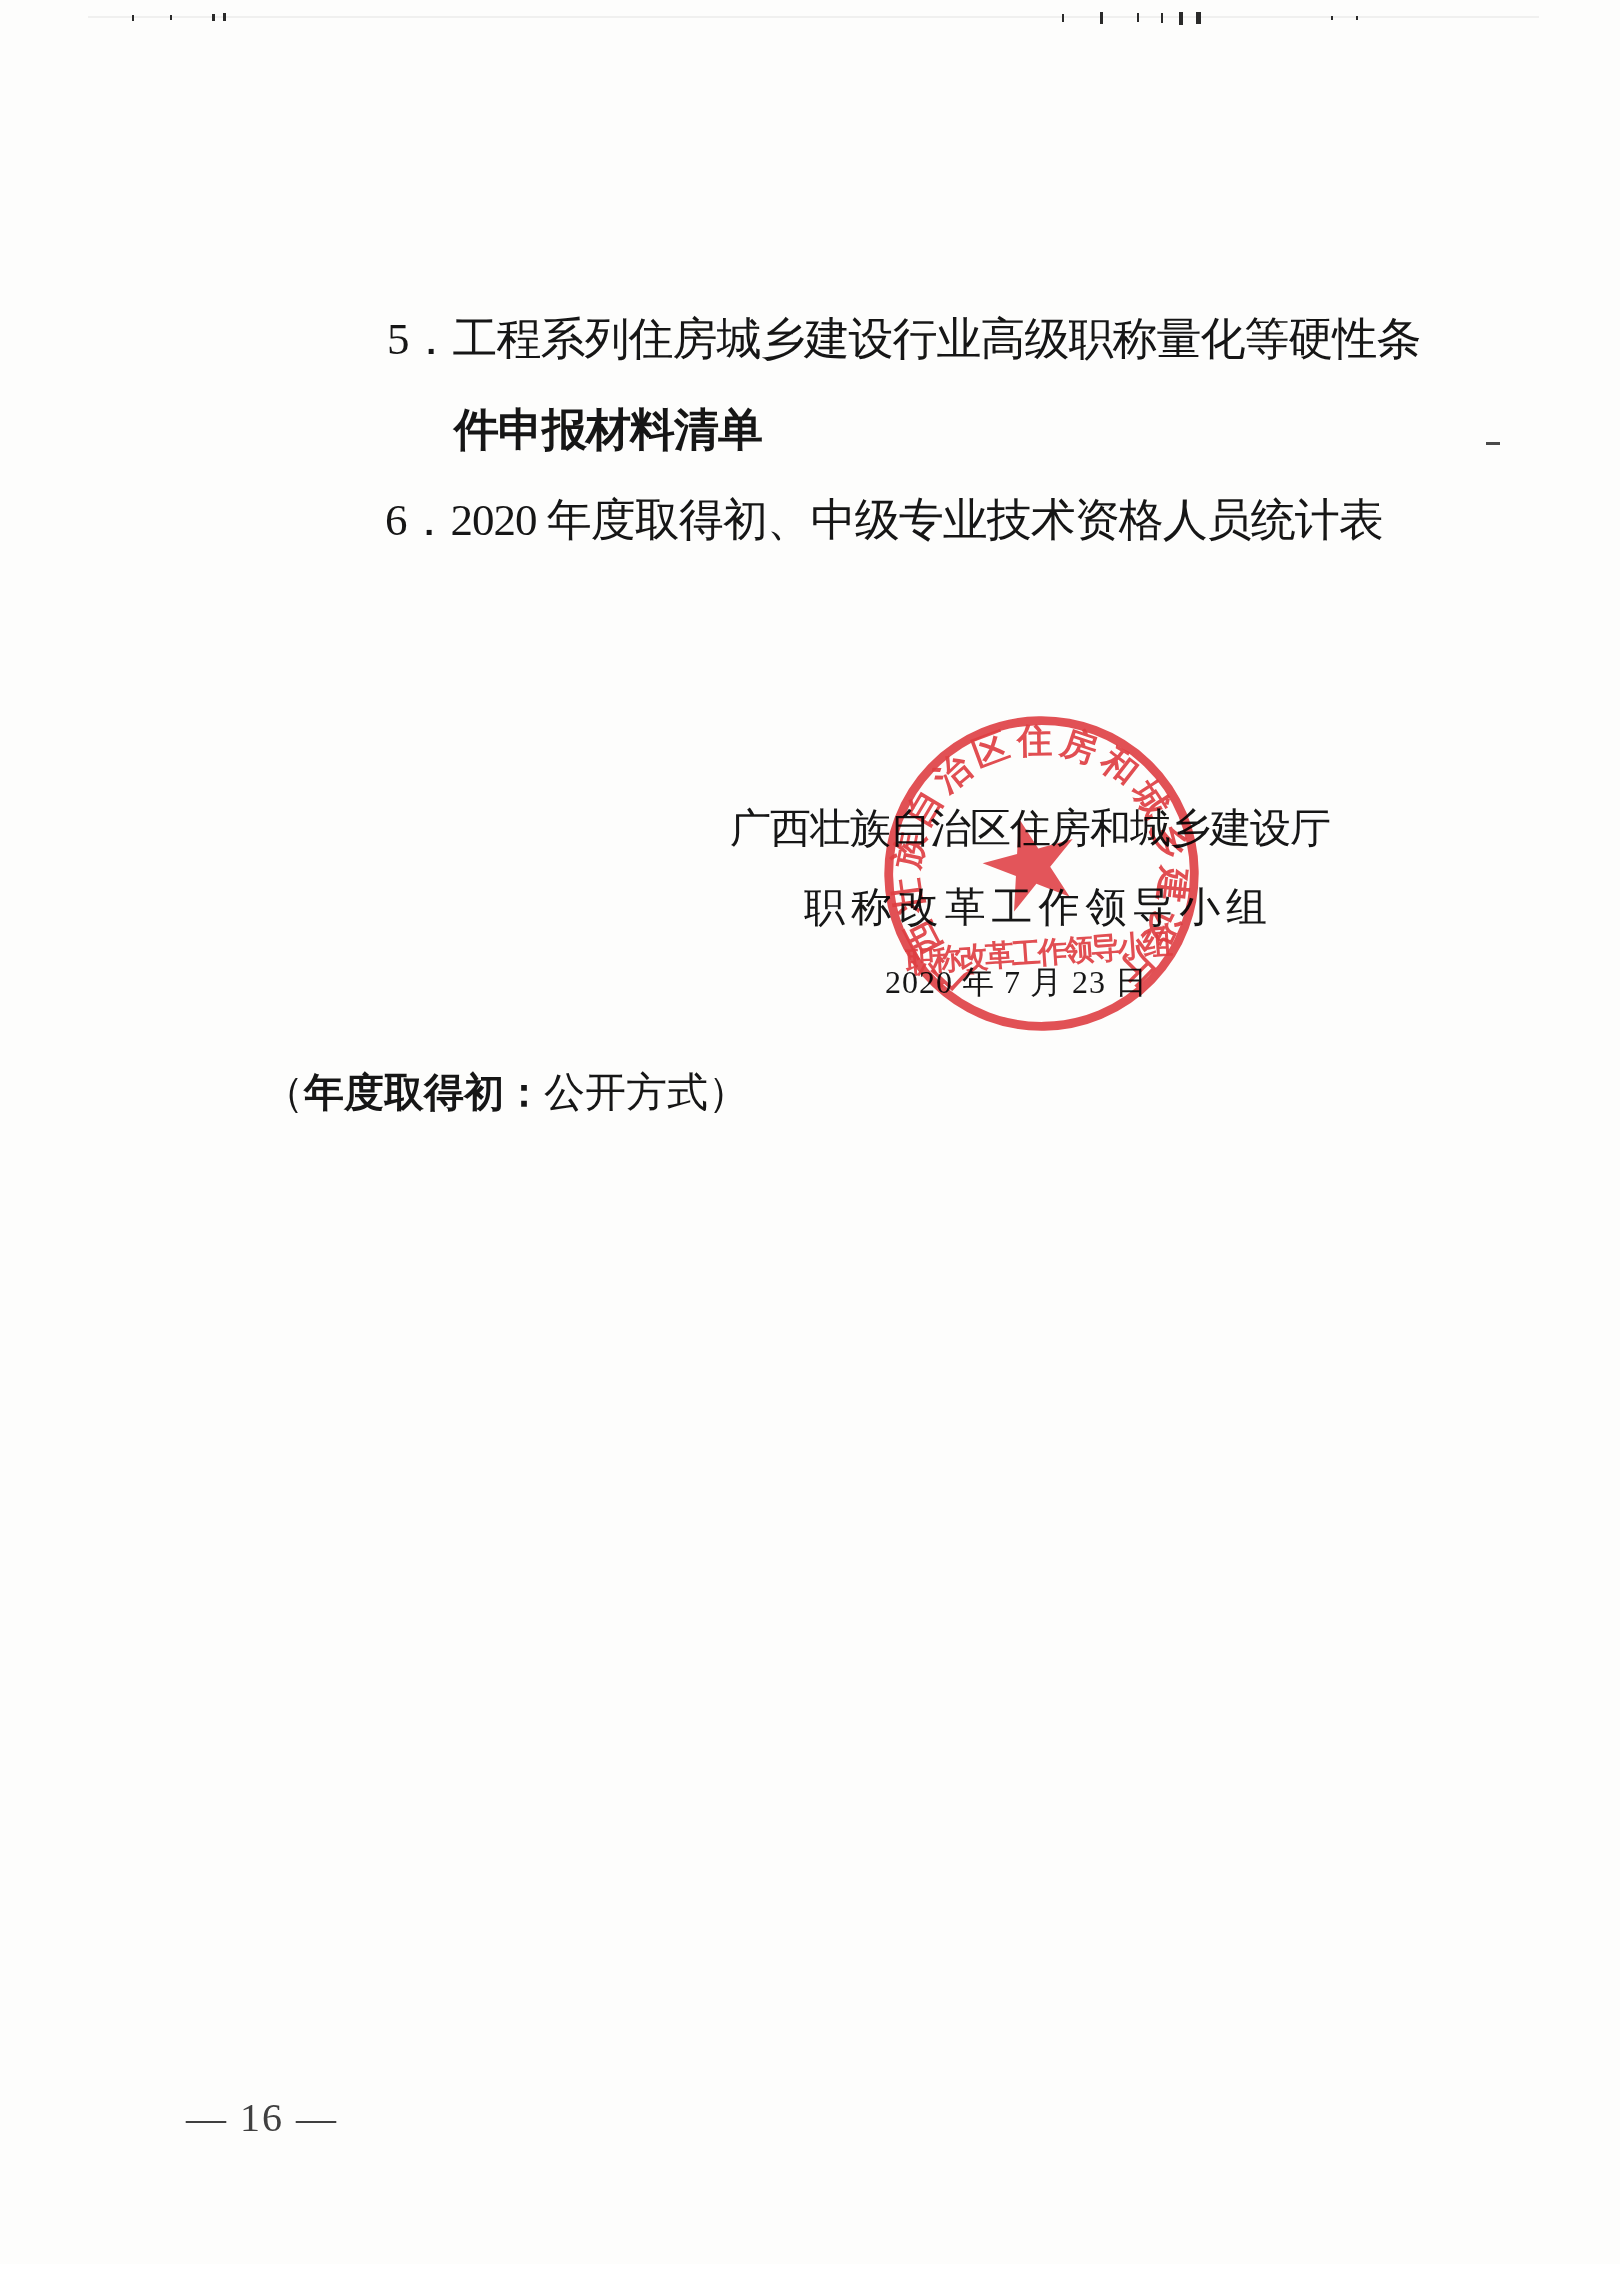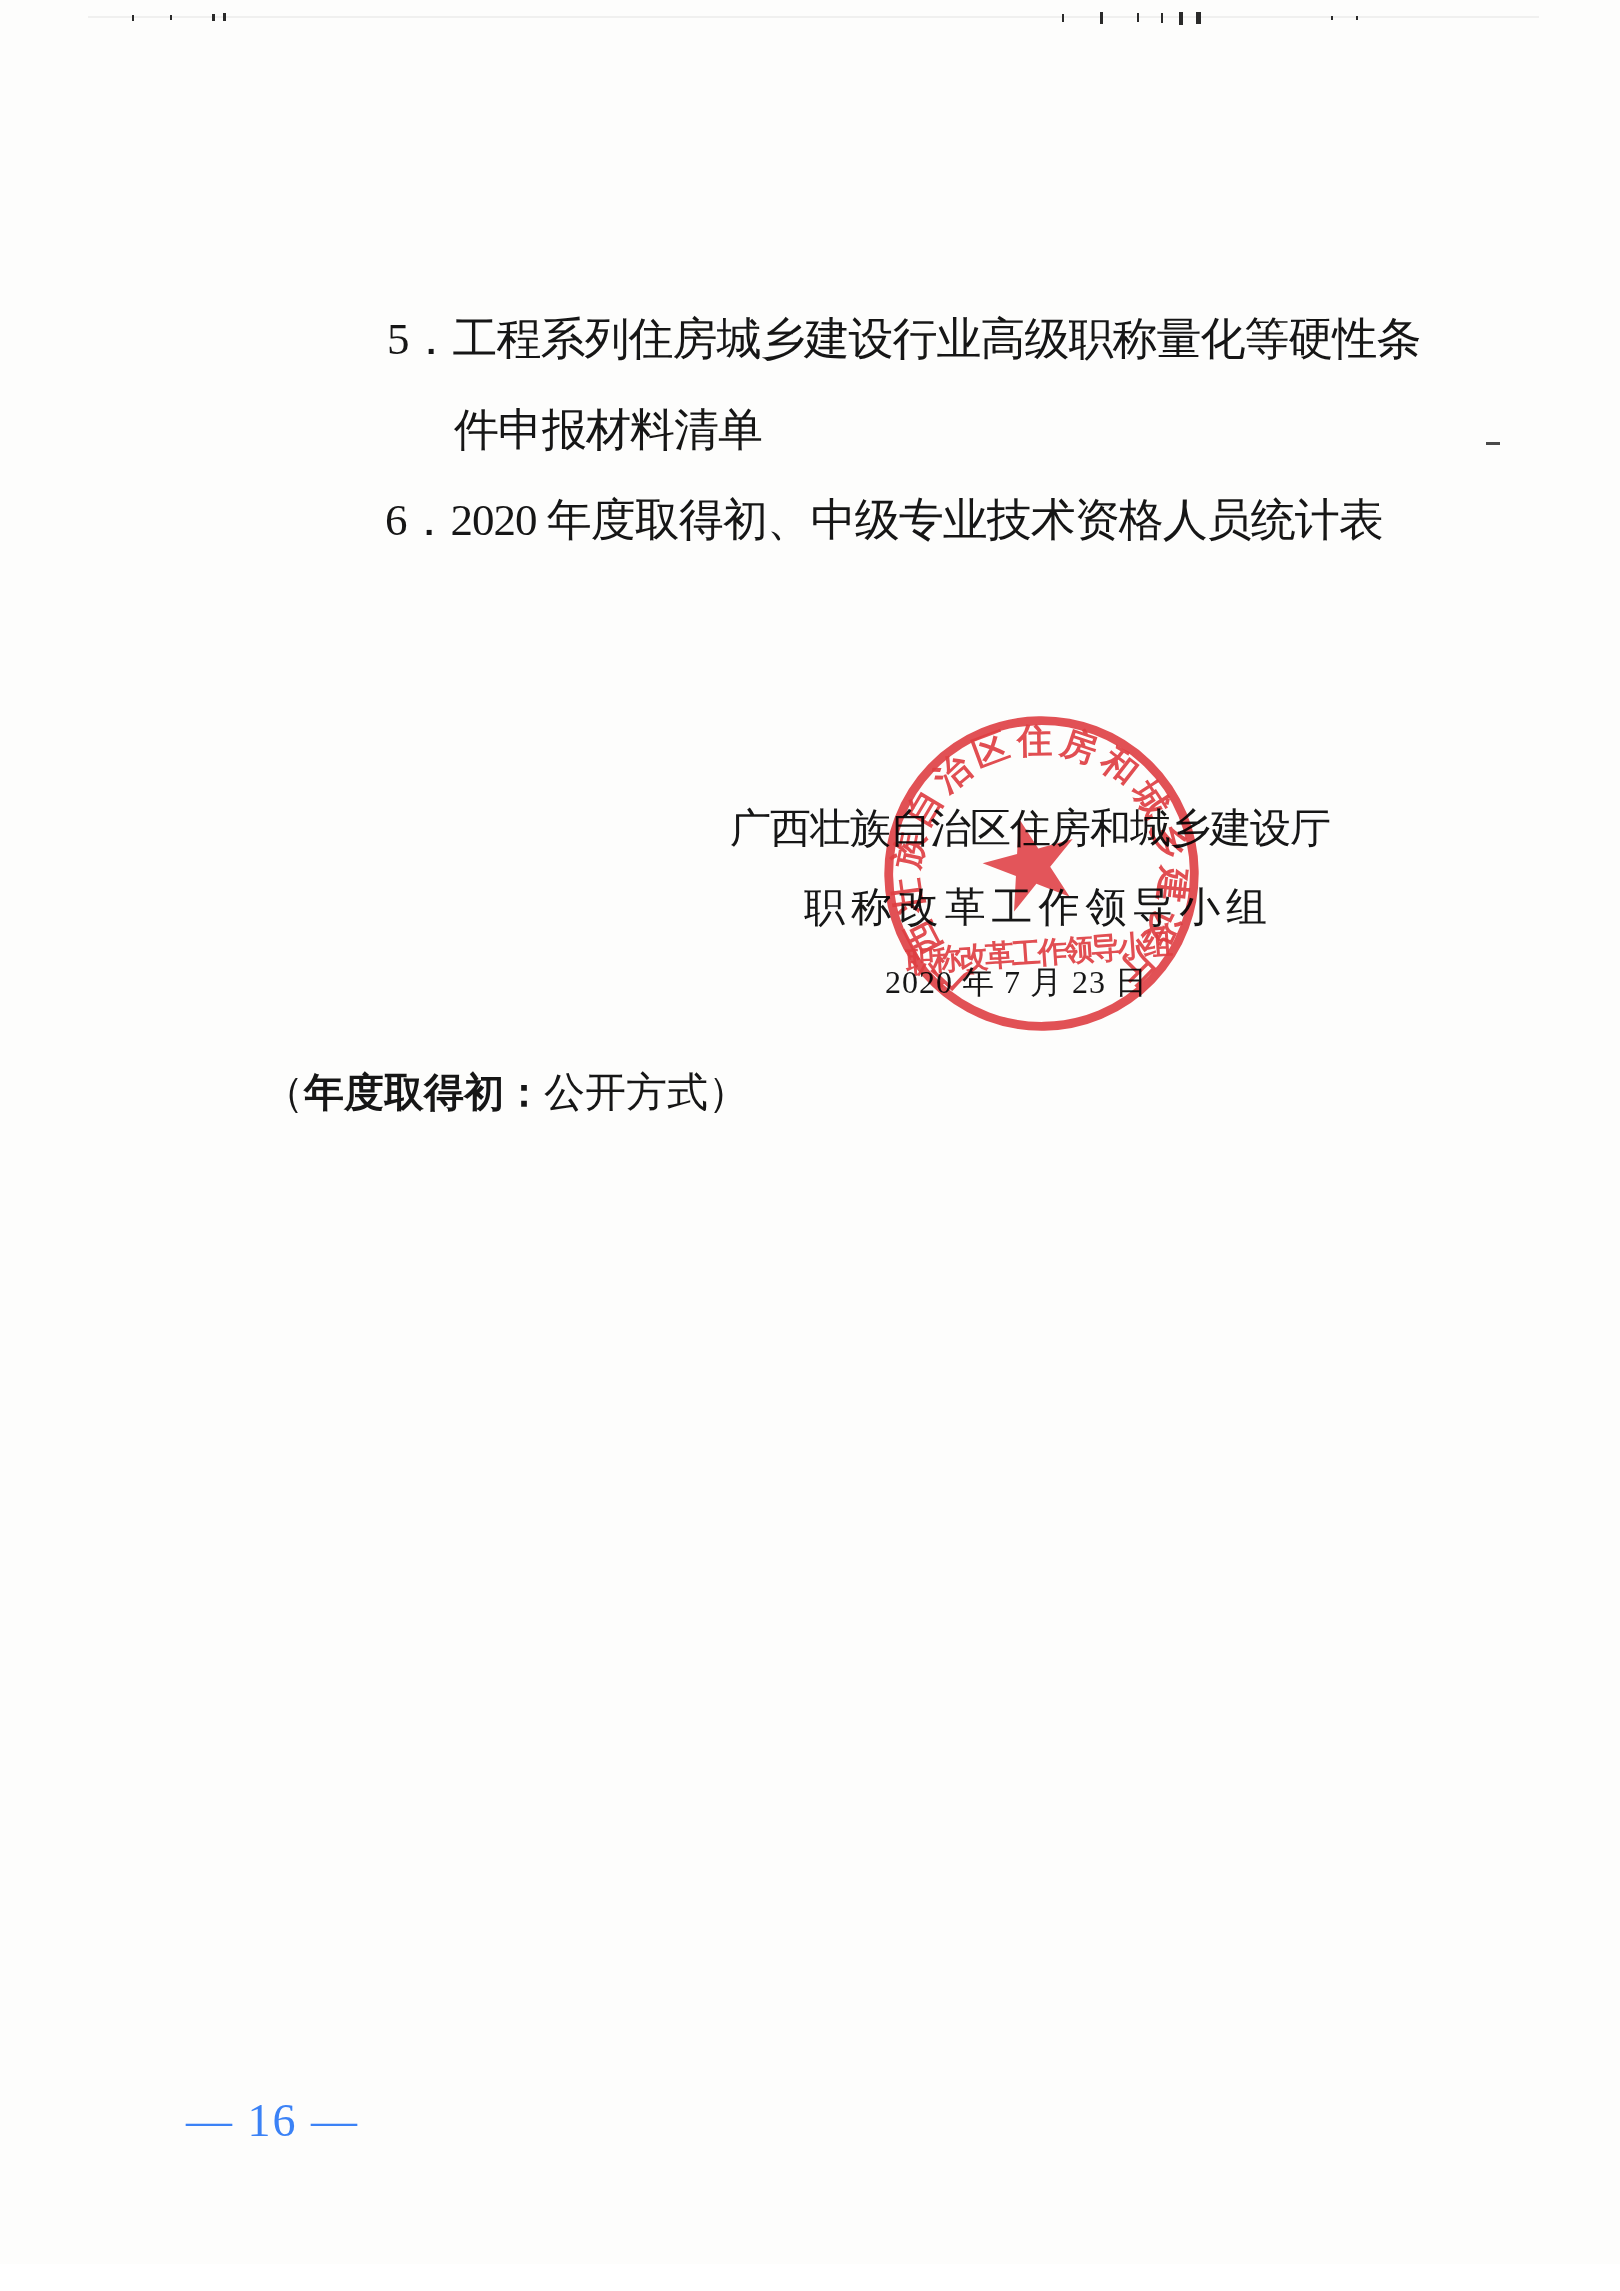--- a/index.html
+++ b/index.html
@@ -11,21 +11,21 @@
     font-family:"Liberation Serif","DejaVu Serif",serif;
     color:#161616;
   }
   .txt{position:absolute;white-space:nowrap;line-height:1;}
   .attach-line{font-size:45px;letter-spacing:-1px;}
   .sig-line{font-size:41px;letter-spacing:-1px;}
   .sig-line2{font-size:41px;letter-spacing:5.9px;}
   .sig-date{font-size:32px;letter-spacing:1px;}
   .disclosure{font-size:41px;letter-spacing:0;}
   .disclosure .bold{font-weight:bold;font-family:"Liberation Sans","DejaVu Sans",sans-serif;font-size:40px;}
-  .pagenum{font-size:46px;letter-spacing:2px;color:#3b82f6;}
+  .pagenum{font-size:40px;letter-spacing:2px;color:#404040;}
   
   #seal{
     position:absolute;left:875px;top:707px;width:333px;height:333px;
     mix-blend-mode:multiply;opacity:0.92;
     transform:rotate(-1deg);
   }
   
   .speck{position:absolute;background:#2a2a2a;}
   .scanline{position:absolute;left:88px;top:15.7px;width:1451px;height:2px;background:rgba(0,0,0,0.05);}
   .edge-dash{position:absolute;left:1486px;top:442px;width:13.7px;height:2.9px;background:#4a4a4a;}
@@ -44,21 +44,21 @@
   <div class="speck" style="left:1100px;top:11.8px;width:2.9px;height:12.7px;"></div>
   <div class="speck" style="left:1137px;top:12.7px;width:2px;height:9.8px;"></div>
   <div class="speck" style="left:1161px;top:12.7px;width:2px;height:10.8px;"></div>
   <div class="speck" style="left:1179px;top:11.8px;width:3.9px;height:13.7px;"></div>
   <div class="speck" style="left:1196px;top:11.8px;width:4.9px;height:12.7px;"></div>
   <div class="speck" style="left:1331px;top:15.7px;width:2px;height:3.9px;"></div>
   <div class="speck" style="left:1356px;top:15.7px;width:2px;height:3.9px;"></div>
   <div class="edge-dash"></div>
 
   <div class="txt attach-line" style="left:387px;top:317px;">5．工程系列住房城乡建设行业高级职称量化等硬性条</div>
-  <div class="txt attach-line" style="left:454px;top:408px;">件申报材料清单</div>
+  <div class="txt attach-line" style="left:454px;top:408px;font-weight:bold;">件申报材料清单</div>
   <div class="txt attach-line" style="left:385px;top:498px;">6．2020 年度取得初、中级专业技术资格人员统计表</div>
 
   <div class="txt sig-line" style="left:730px;top:808px;">广西壮族自治区住房和城乡建设厅</div>
   <div class="txt sig-line2" style="left:804px;top:887px;">职称改革工作领导小组</div>
   <div class="txt sig-date" style="left:885px;top:966px;">2020 年 7 月 23 日</div>
 
   <svg id="seal" viewBox="0 0 340 340">
     <defs>
       <path id="sealArc" d="M 96.4 271.1 A 124 124 0 1 1 240.6 271.1" fill="none"></path>
     </defs>

